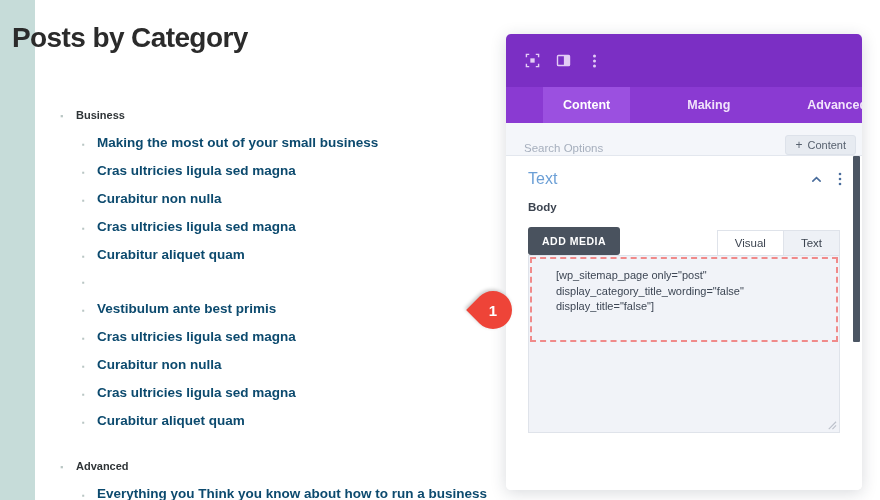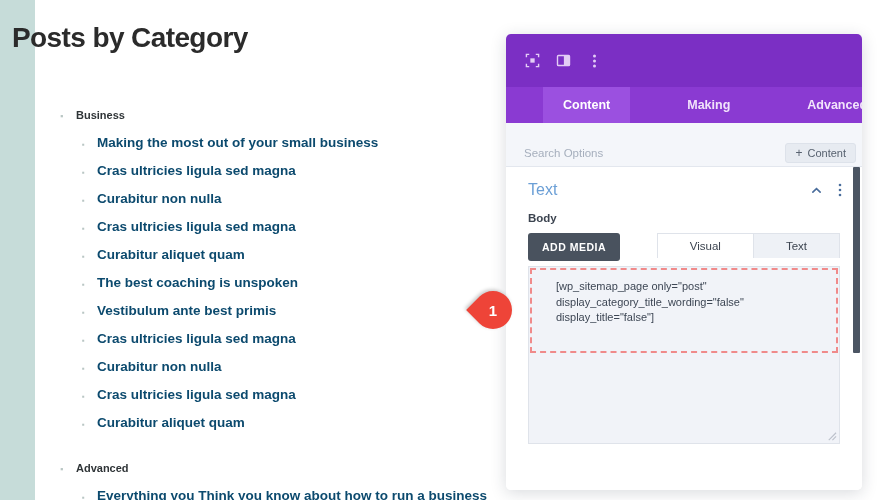--- a/index.html
+++ b/index.html
@@ -143,25 +143,25 @@
     cursor: pointer;
     white-space: nowrap;
     margin-left: 37px;
   }
   .tab.active {
     background: #9b50e0;
     color: #ffffff;
   }
 
   .searchbar {
-    height: 44px;
+    height: 33px;
     background: #f4f6fa;
     border-bottom: 1px solid #e3e7ee;
     display: flex;
-    align-items: center;
+    align-items: flex-end;
     padding: 16px 6px 0 16px;
     position: relative;
   }
   .search-input {
     flex: 1 1 auto;
     border: none;
     background: transparent;
     outline: none;
     font-family: "Liberation Sans", sans-serif;
     font-size: 11.5px;
@@ -207,21 +207,21 @@
 
   .field-label {
     padding: 13px 32px 0 22px;
     font-size: 11.5px;
     font-weight: bold;
     color: #3c4450;
   }
 
   .editor-toolbar {
     display: flex;
-    align-items: flex-start;
+    align-items: flex-end;
     padding: 9px 22px 0 22px;
     height: 42px;
   }
   .add-media {
     background: #49525e;
     color: #ffffff;
     border: none;
     border-radius: 3px;
     font-family: "Liberation Sans", sans-serif;
     font-size: 10.5px;
@@ -231,21 +231,21 @@
     cursor: pointer;
   }
   .mode-tabs {
     margin-left: auto;
     display: flex;
     align-items: flex-end;
   }
   .mode-tab {
     font-size: 11.5px;
     color: #3c4450;
-    padding: 6px 32px;
+    padding: 6px 17px;
     border: 1px solid #dfe3ea;
     border-bottom: none;
     cursor: pointer;
     background: #eef1f6;
   }
   .mode-tab.visual { background: #ffffff; border-right: none; }
 
   .editor-wrap {
     margin: 0 22px;
     position: relative;
@@ -349,21 +349,20 @@
           <div class="post-item">
             <span class="bullet">▪</span>
             <span class="label">Cras ultricies ligula sed magna</span>
           </div>
           <div class="post-item">
             <span class="bullet">▪</span>
             <span class="label">Curabitur aliquet quam</span>
           </div>
           <div class="post-item">
             <span class="bullet">▪</span>
-            <span class="label">The best coaching is unspoken</span>
           </div>
           <div class="post-item">
             <span class="bullet">▪</span>
             <span class="label">Vestibulum ante best primis</span>
           </div>
           <div class="post-item">
             <span class="bullet">▪</span>
             <span class="label">Cras ultricies ligula sed magna</span>
           </div>
           <div class="post-item">

